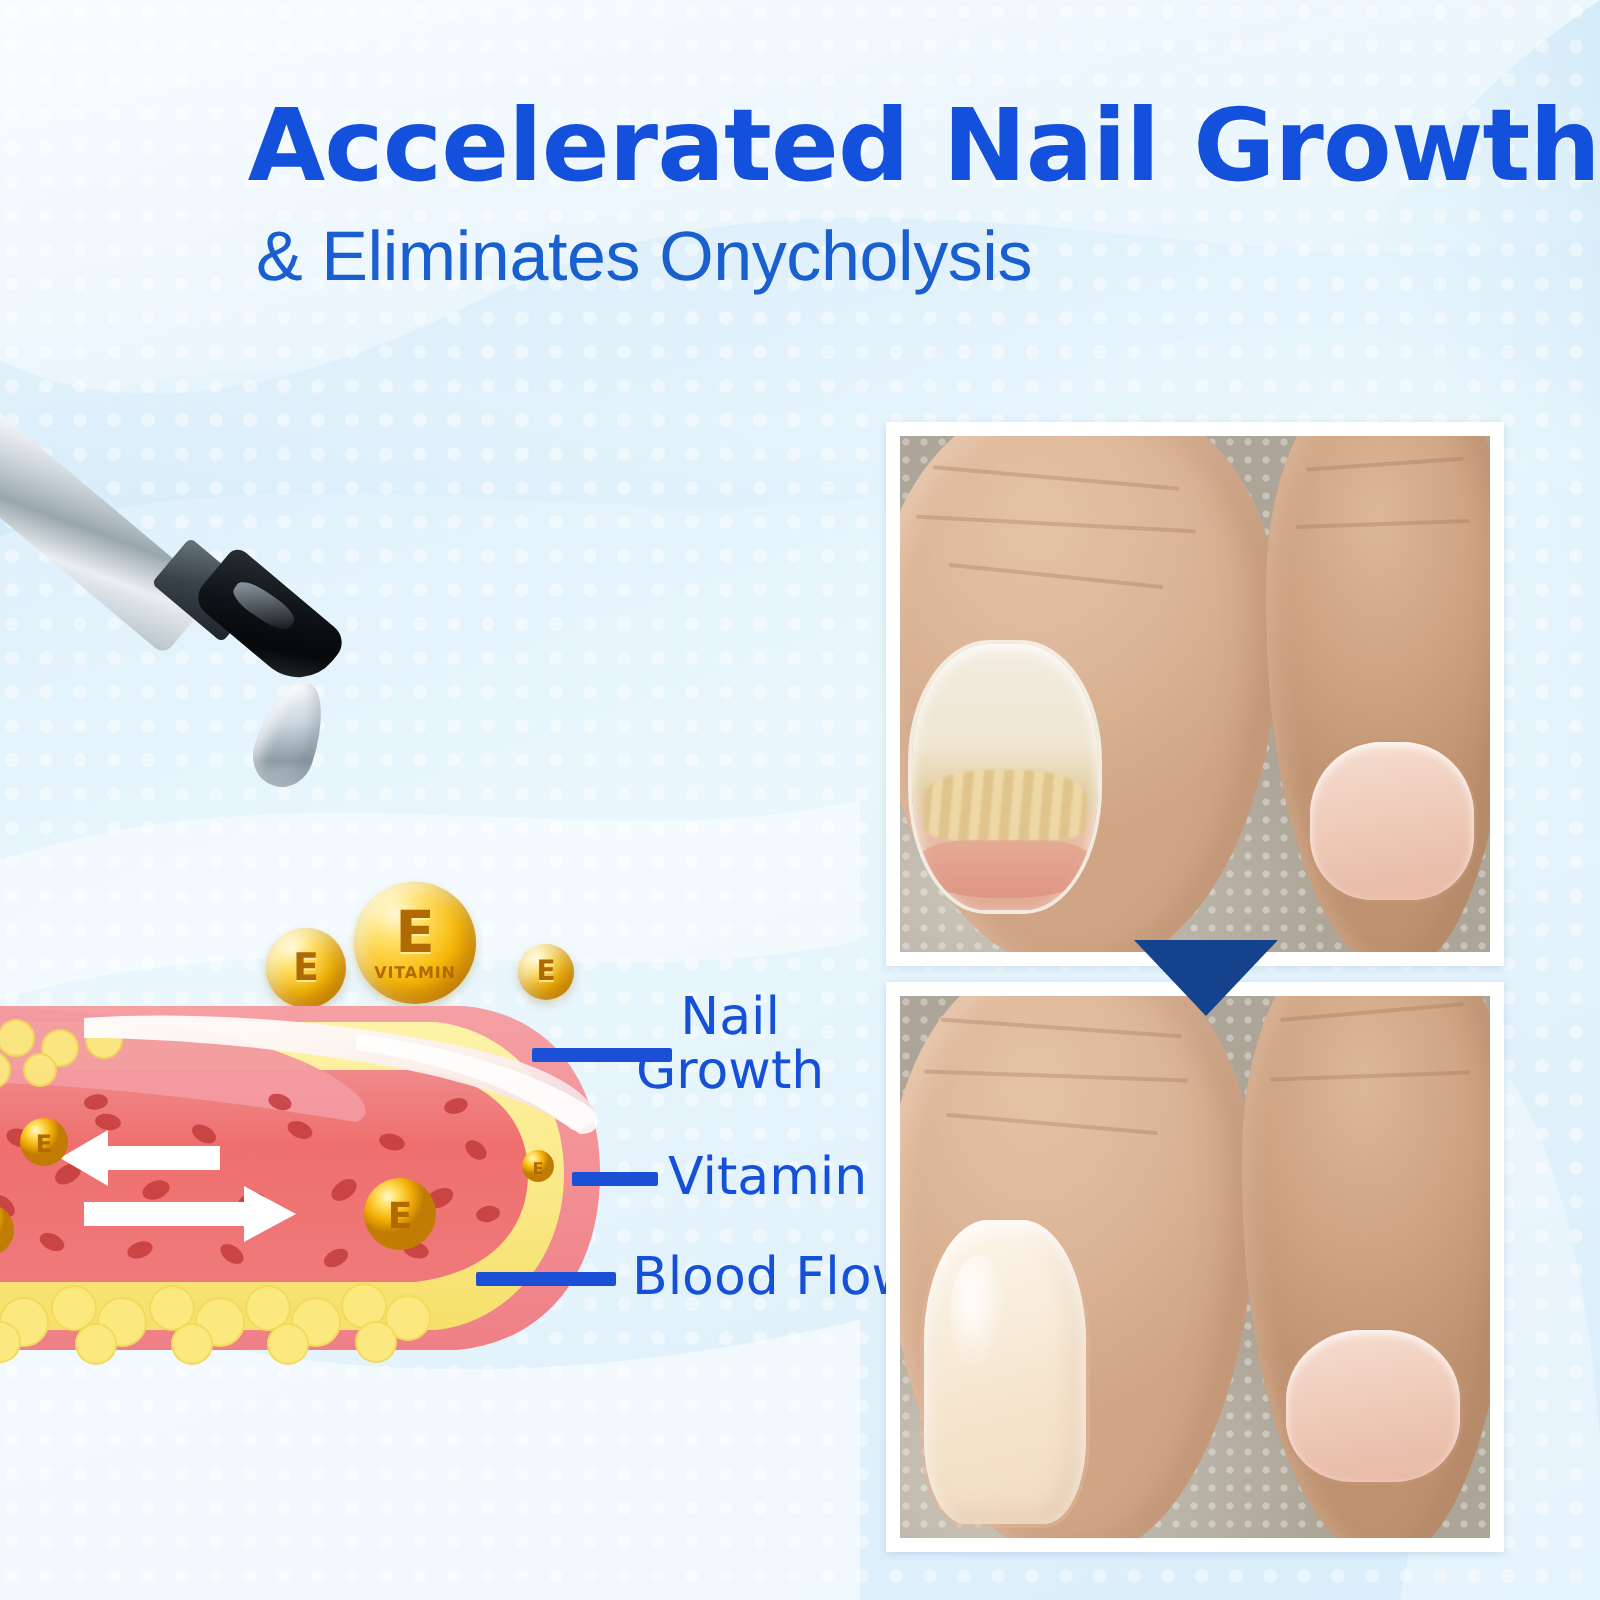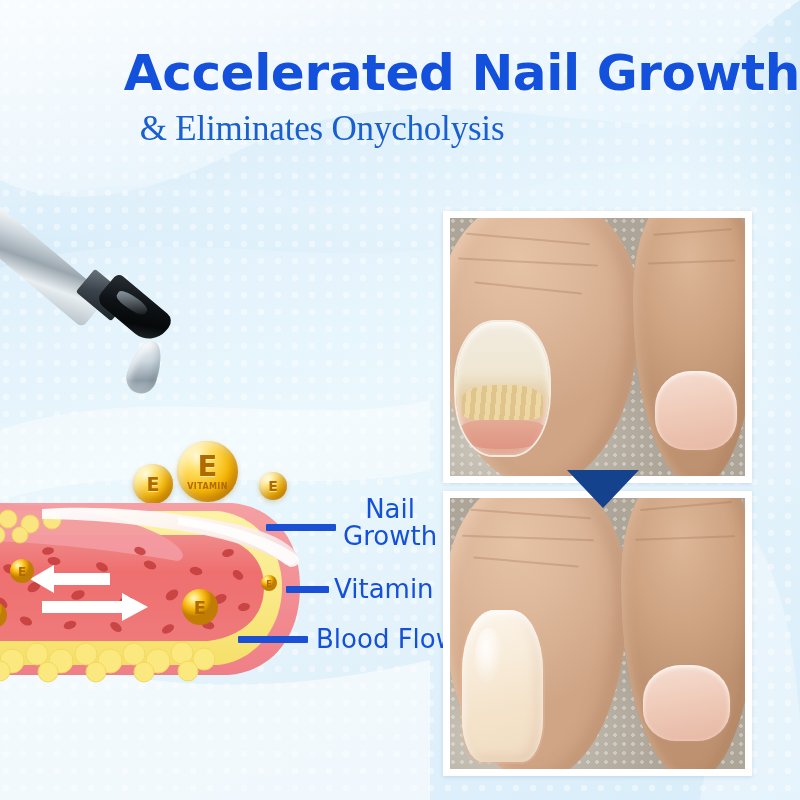--- a/index.html
+++ b/index.html
@@ -30,21 +30,21 @@
     font-size: 50px; font-weight: 700; letter-spacing: -0.4px;
     color: #1350db;
     font-family: "DejaVu Sans", sans-serif;
     text-shadow: 0 1px 0 rgba(255,255,255,.5);
   }
   .subtitle {
     position: absolute; left: 0; top: 109px; width: 644px;
     text-align: center;
     font-size: 35px; font-weight: 400; letter-spacing: -0.2px;
     color: #1a5fd0;
-    font-family: Liberation Serif, serif;
+    font-family: Liberation Sans, sans-serif;
   }
   
   .photo-frame {
     position: absolute;
     background: #ffffff;
     padding: 7px;
     box-shadow: 0 1px 4px rgba(60,110,160,.18);
   }
   #photo-before { left: 443px; top: 211px; width: 309px; height: 272px; }
   #photo-after  { left: 443px; top: 491px; width: 309px; height: 285px; }
@@ -179,21 +179,21 @@
 
   
   .callout { position: absolute; display: flex; align-items: center; }
   .leader { background: #1a4fd6; height: 7px; border-radius: 1px; }
   .callout-text {
     color: #1550d8; font-family: "DejaVu Sans", sans-serif;
     font-weight: 400; line-height: 1.02; white-space: pre-line;
   }
   #callout-nail-growth { left: 266px; top: 496px; }
   #callout-nail-growth .leader { width: 70px; position: absolute; left: 0; top: 28px; }
-  #callout-nail-growth .callout-text { margin-left: 77px; font-size: 26px; text-align: center; }
+  #callout-nail-growth .callout-text { margin-left: 52px; font-size: 26px; text-align: center; }
   #callout-vitamin-e { left: 286px; top: 576px; }
   #callout-vitamin-e .leader { width: 43px; }
   #callout-vitamin-e .callout-text { margin-left: 5px; font-size: 26px; }
   #callout-blood-flow { left: 238px; top: 626px; }
   #callout-blood-flow .leader { width: 70px; }
   #callout-blood-flow .callout-text { margin-left: 8px; font-size: 26px; }
 </style>
 </head>
 <body>
 

